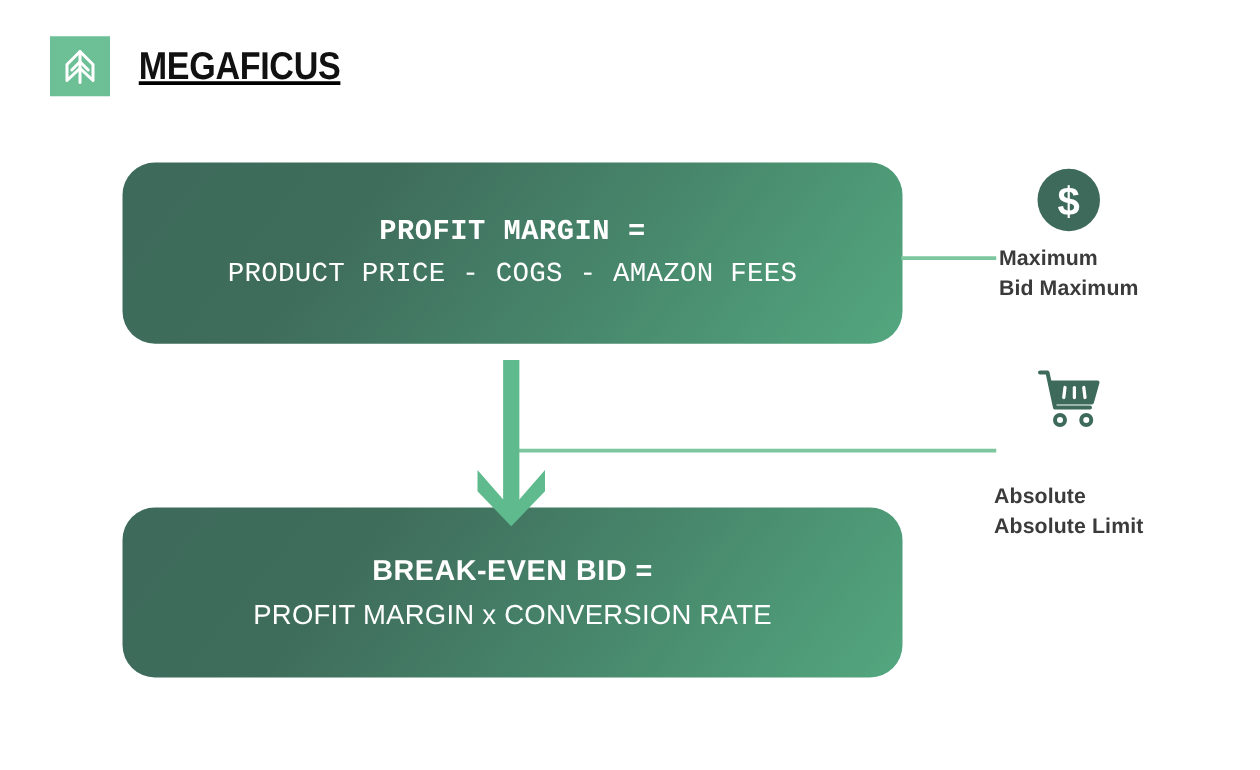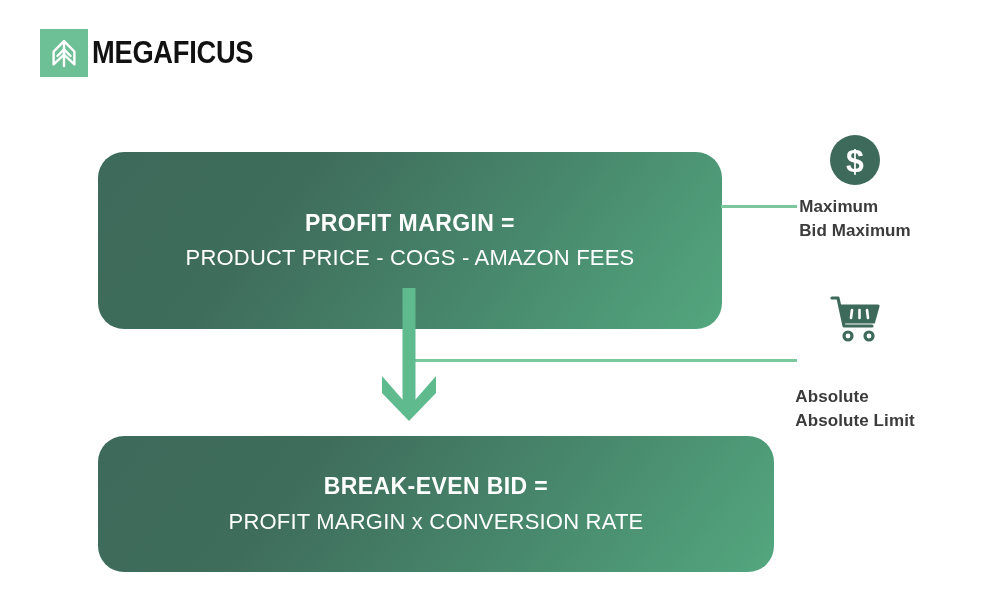--- a/index.html
+++ b/index.html
@@ -22,21 +22,22 @@
     height: 616px;
   }
 
   
   .logo-wrap {
     position: absolute;
     left: 40px;
     top: 29px;
     display: flex;
     align-items: center;
-    gap: 4px;
+    gap: 23px;
+    text-decoration: underline;
   }
   .logo-mark {
     width: 48px;
     height: 48px;
     background: #6dbf95;
     display: flex;
     align-items: center;
     justify-content: center;
   }
   .logo-mark svg { display: block; }
@@ -59,28 +60,29 @@
     color: #ffffff;
     display: flex;
     flex-direction: column;
     align-items: center;
     justify-content: center;
     box-sizing: border-box;
     text-align: center;
   }
   #box-profit-margin {
     left: 98px;
-    top: 152px;
+    top: 130px;
     width: 624px;
-    height: 177px;
+    height: 145px;
+    font-family: Liberation Mono, monospace;
   }
   #box-break-even {
     left: 98px;
-    top: 436px;
-    width: 676px;
+    top: 406px;
+    width: 624px;
     height: 136px;
   }
   .fbox-title {
     font-size: 23px;
     font-weight: bold;
     letter-spacing: 0.4px;
     line-height: 1.2;
     margin-bottom: 8px;
   }
   .fbox-formula {

